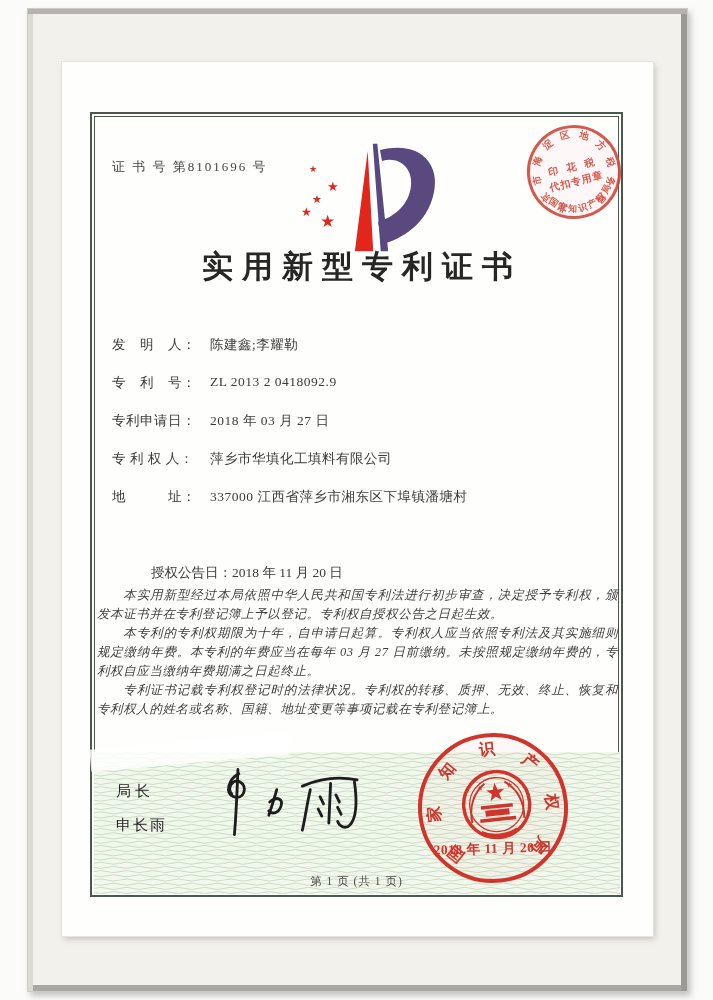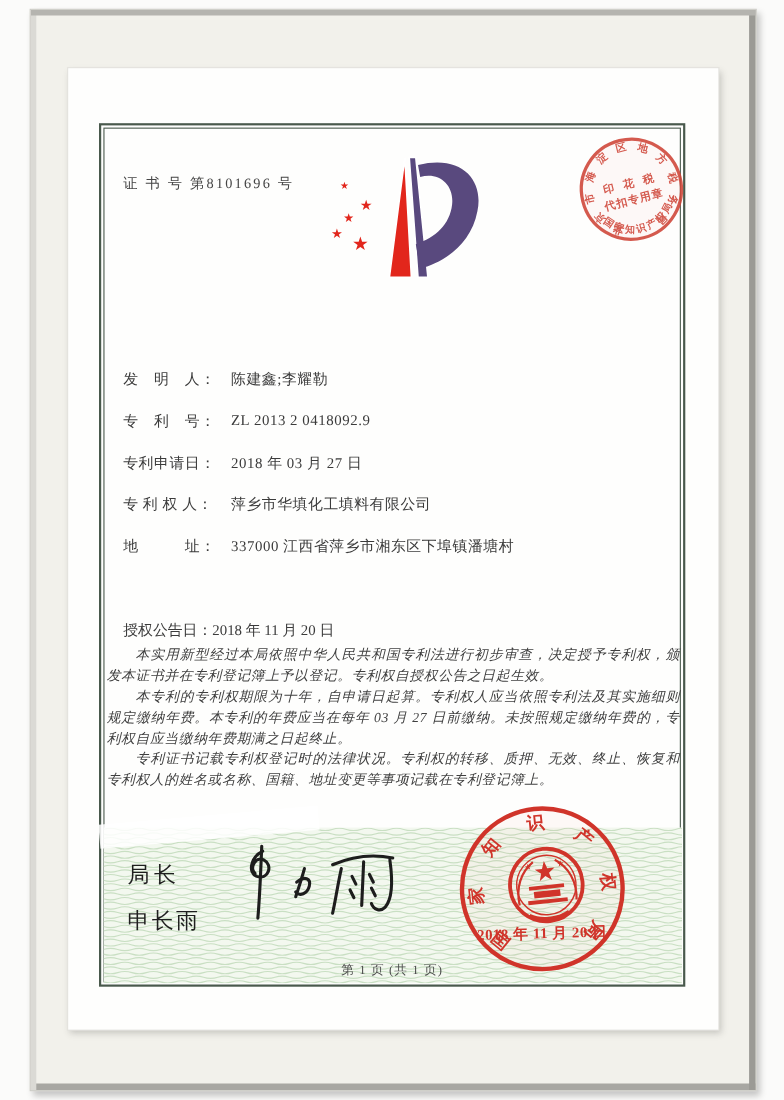--- a/index.html
+++ b/index.html
@@ -49,37 +49,37 @@
     text-indent:9px; }
 
   
   .fields { position:absolute; left:112px; top:336px; width:470px; }
   .field-row { display:flex; height:38px; align-items:flex-start;
     font-size:13.5px; color:#3b3b3b; }
   .flabel { width:98px; flex:0 0 98px; letter-spacing:.5px; }
   .fvalue { letter-spacing:.5px; }
   .grant-row { position:absolute; left:112px; top:564px; width:500px; display:flex;
     font-size:13.5px; color:#3b3b3b; }
-  .grant-left { width:288px; flex:0 0 288px; display:flex; }
+  .grant-left { width:288px; flex:0 0 288px; display:flex;margin-left:39px; }
   .grant-right { display:flex; }
 
   
   .paras { position:absolute; left:97px; top:586px; width:521px;
     font-size:12.5px; line-height:19px; color:#3f3f3f; font-style:italic;
     letter-spacing:.6px; text-align:justify; }
   .paras p { text-indent:2.1em; }
 
   
   .pattern { position:absolute; left:94px; top:752px; width:526px; height:142px;
     overflow:hidden; z-index:1; }
   .glare { position:absolute; left:90px; top:741px; width:200px; height:22px;
     background:rgba(255,255,255,0.85); transform:rotate(-5deg); z-index:2; }
 
   .signoff { position:absolute; left:116px; top:782px; z-index:3;
-    font-size:20px; color:#1f1f1f; letter-spacing:4px; }
+    font-size:15px; color:#1f1f1f; letter-spacing:4px; }
   .signoff .name { margin-top:15px; letter-spacing:2px; }
   .signature { position:absolute; left:215px; top:763px; z-index:3; }
 
   
   .seal { position:absolute; left:418px; top:733px; width:150px; height:150px;
     border:4px solid var(--c-seal_red); border-radius:50%;
     transform:rotate(-6deg); z-index:4; background:rgba(210,52,42,0.03);
     color:var(--c-seal_red); }
   .seal-ring { position:absolute; inset:0; font-size:16px; font-weight:700; }
   .seal-emblem { position:absolute; left:37px; top:26px; }
@@ -135,20 +135,21 @@
         <span style="position: absolute; left: 50%; top: 50%; transform: translate(-50%, -50%) rotate(196deg) translateY(-37px) rotate(180deg);">知</span>
         <span style="position: absolute; left: 50%; top: 50%; transform: translate(-50%, -50%) rotate(180deg) translateY(-37px) rotate(180deg);">识</span>
         <span style="position: absolute; left: 50%; top: 50%; transform: translate(-50%, -50%) rotate(164deg) translateY(-37px) rotate(180deg);">产</span>
         <span style="position: absolute; left: 50%; top: 50%; transform: translate(-50%, -50%) rotate(148deg) translateY(-37px) rotate(180deg);">权</span>
         <span style="position: absolute; left: 50%; top: 50%; transform: translate(-50%, -50%) rotate(132deg) translateY(-37px) rotate(180deg);">局</span>
       </div>
     <div class="tax-center tax-c1">印 花 税</div>
     <div class="tax-center tax-c2">代扣专用章</div>
   </div>
 
+  <div class="title">实用新型专利证书</div>
 
   <div class="fields">
     <div class="field-row">
       <span class="flabel">发　明　人：</span>
       <span class="fvalue">陈建鑫;李耀勒</span>
     </div>
     <div class="field-row">
       <span class="flabel">专　利　号：</span>
       <span class="fvalue">ZL 2013 2 0418092.9</span>
     </div>

